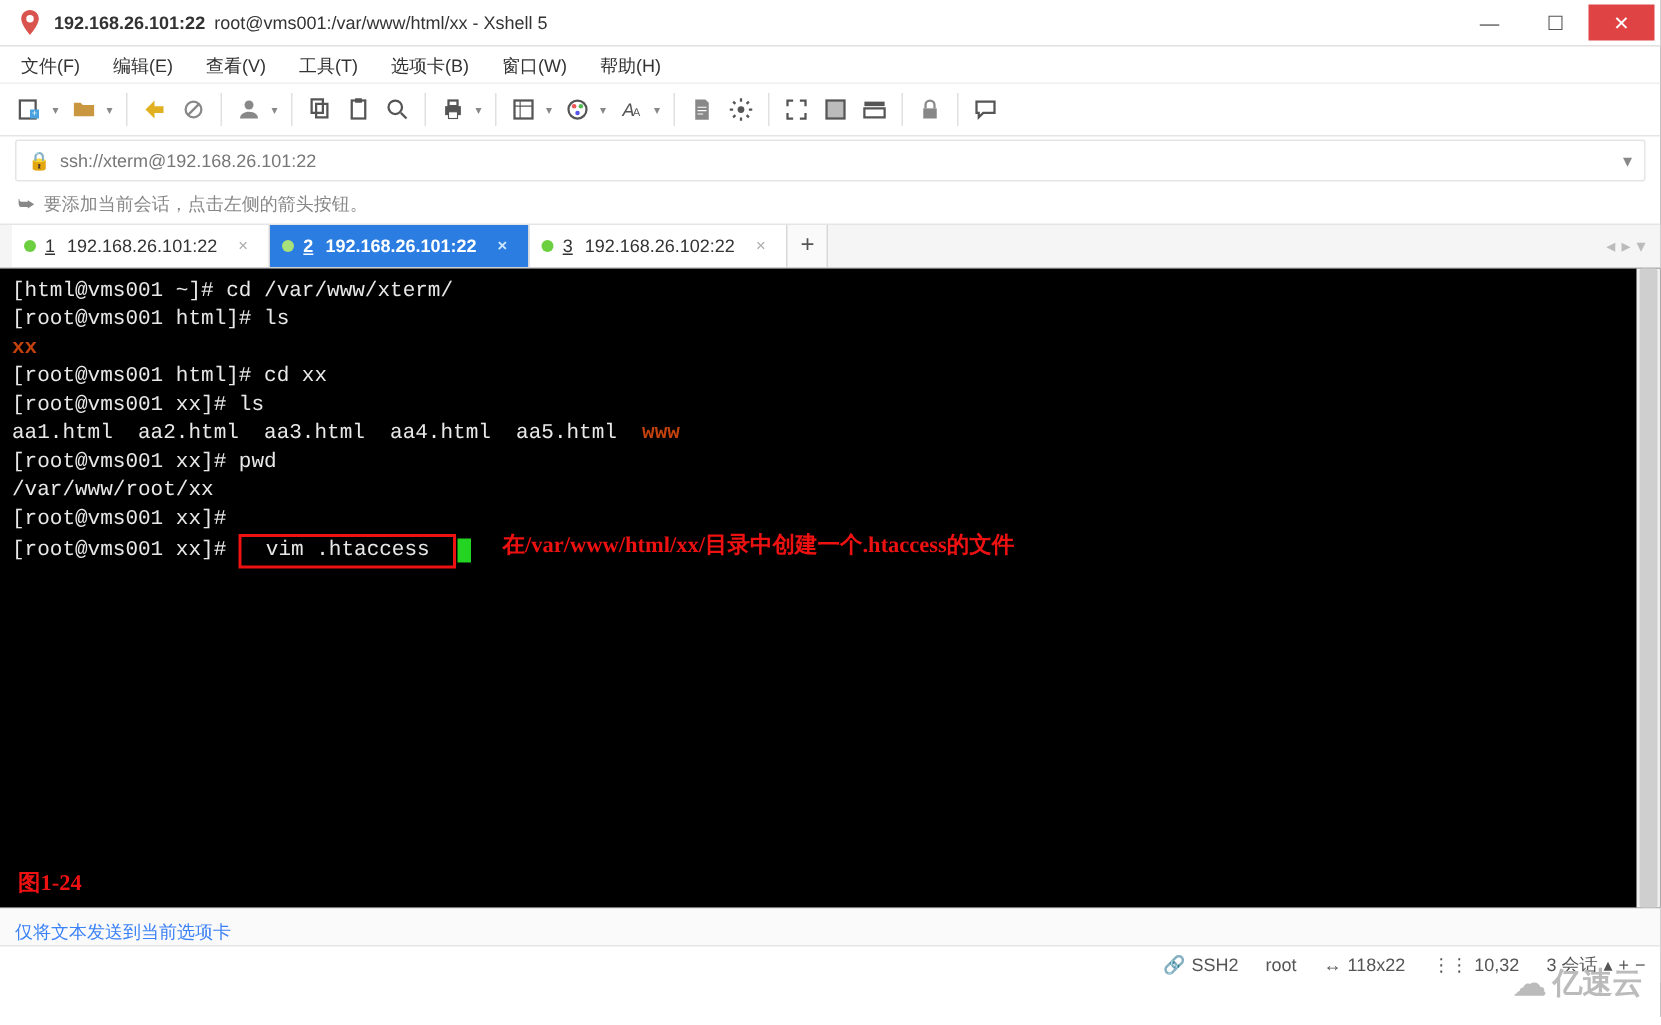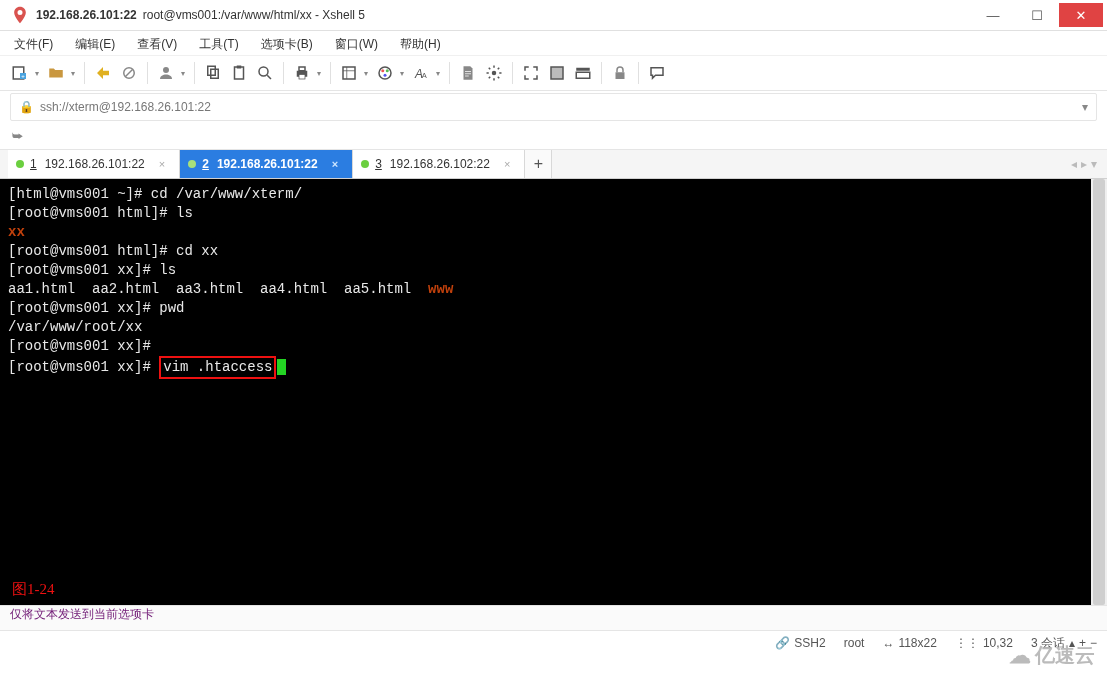--- a/index.html
+++ b/index.html
@@ -43,29 +43,29 @@
 .tab .x{margin-left:8px;color:#aaa;font-size:11px}
 .tab.active .x{color:#cde6ff}
 .tab .num{text-decoration:underline;margin-right:2px}
 .add-tab{width:26px;display:flex;align-items:center;justify-content:center;background:#fafafa;border-right:1px solid #d8d8d8;color:#555;font-size:16px}
 .tabs-right{margin-left:auto;display:flex;align-items:center;padding:0 10px;color:#bbb;gap:4px}
 
 
 .terminal{background:#000;color:#ddd;font-family:"Consolas","Courier New",monospace;font-size:14px;line-height:19px;padding:6px 8px;height:414px;position:relative;white-space:pre}
 .terminal .white{color:#e8e8e8}
 .terminal .dircyan{color:#c2410c;font-weight:bold}
-.redbox{border:2px solid #e11;display:inline-block;padding:0 2px}
+.redbox{border:2px solid #e11;display:inline-block;padding:0 16px}
 .cursor{display:inline-block;width:9px;height:16px;background:#23d423;vertical-align:text-bottom;margin-left:1px}
 .annot{color:#e11;font-family:"Microsoft YaHei",SimSun;font-size:15px;font-weight:bold;position:absolute;left:335px;top:176px}
-.figlabel{color:#e11;font-family:"Microsoft YaHei";font-size:15px;font-weight:normal;position:absolute;left:12px;bottom:6px}
+.figlabel{color:#e11;font-family:"Microsoft YaHei";font-size:15px;font-weight:bold;position:absolute;left:12px;bottom:6px}
 .scroll{position:absolute;right:0;top:0;width:16px;height:100%;background:#efefef}
 .scroll-thumb{position:absolute;left:2px;top:0;width:12px;height:100%;background:#cfcfcf;border-radius:2px}
 
 
-.multiwrite{height:24px;border-top:1px solid #e5e5e5;display:flex;align-items:flex-start;padding:0 10px;color:#701a75;background:#fafafa}
+.multiwrite{height:24px;border-top:1px solid #e5e5e5;display:flex;align-items:flex-end;padding:0 10px;color:#3b82f6;background:#fafafa}
 
 
 .statusbar{height:24px;border-top:1px solid #e5e5e5;display:flex;align-items:center;padding:0 10px;color:#555;gap:18px;background:#fff}
 .statusbar .sp{flex:1}
 .statusbar .cell{display:flex;align-items:center;gap:4px;font-size:12px}
 
 
 .watermark{position:absolute;right:12px;bottom:14px;color:#bbb;font-size:20px;display:flex;align-items:center;gap:4px;font-weight:bold}
 .watermark .cloud{font-size:22px}
 </style>
@@ -230,20 +230,21 @@
 </div>
 
 <div class="addrbar">
   <span class="lock">🔒</span>
   <span>ssh://xterm@192.168.26.101:22</span>
   <span class="drop">▾</span>
 </div>
 
 <div class="hintbar">
   <span>⮩</span>
+  <span>要添加当前会话，点击左侧的箭头按钮。</span>
 </div>
 
 <div class="tabs">
   <div class="tab">
     <span class="dot"></span>
     <span class="num">1</span>
     <span>192.168.26.101:22</span>
     <span class="x">×</span>
   </div>
   <div class="tab active">
@@ -269,20 +270,21 @@
 <div class="terminal"><span class="white"><span>[html@vms001 ~]#</span><span> cd /var/www/xterm/</span>
 <span>[root@vms001 html]#</span><span> ls</span>
 </span><span class="dircyan">xx</span><span class="white">
 <span>[root@vms001 html]#</span><span> cd xx</span>
 <span>[root@vms001 xx]#</span><span> ls</span>
 <span>aa1.html  aa2.html  aa3.html  aa4.html  aa5.html  </span></span><span class="dircyan">www</span><span class="white">
 <span>[root@vms001 xx]#</span><span> pwd</span>
 <span>/var/www/root/xx</span>
 <span>[root@vms001 xx]#</span>
 <span>[root@vms001 xx]#</span> <span class="redbox"><span>vim .htaccess</span></span><span class="cursor"></span></span>
+  <div class="annot">在/var/www/html/xx/目录中创建一个.htaccess的文件</div>
   <div class="figlabel">图1-24</div>
   <div class="scroll"><div class="scroll-thumb"></div></div>
 </div>
 
 <div class="multiwrite">
   <span>仅将文本发送到当前选项卡</span>
 </div>
 
 <div class="statusbar">
   <span class="sp"></span>

